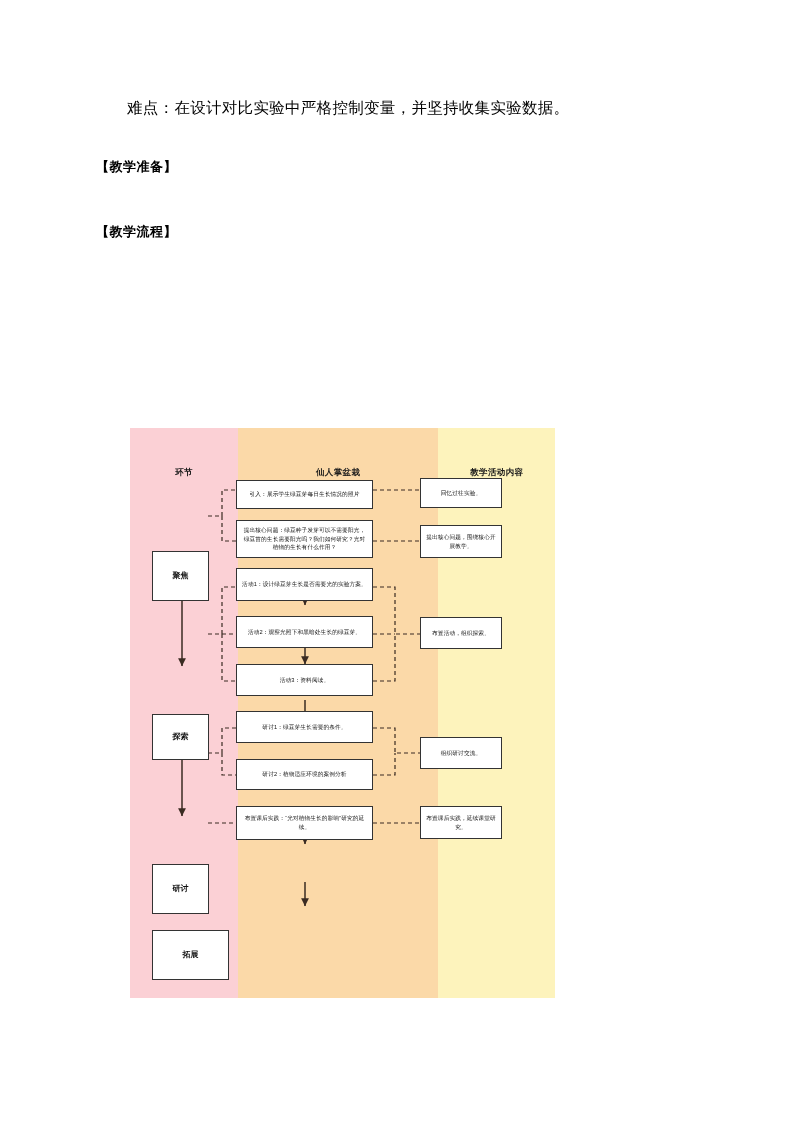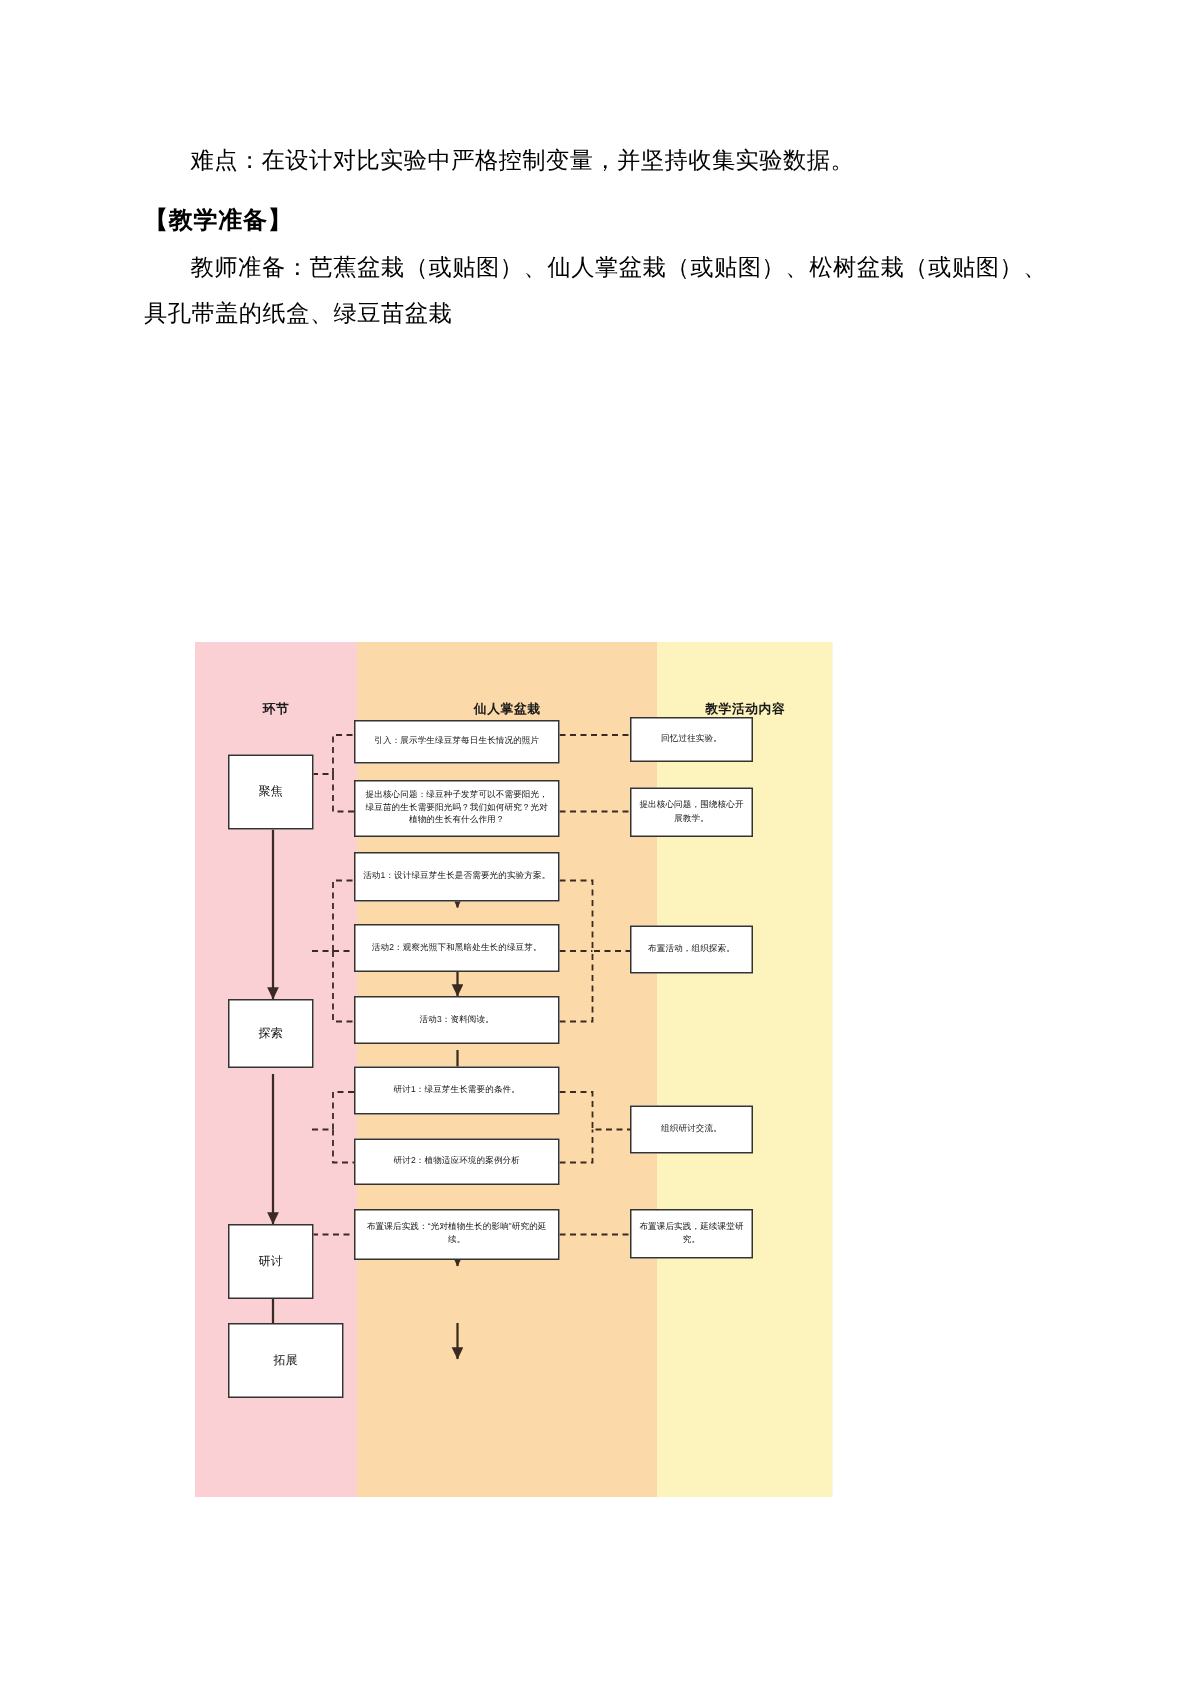--- a/index.html
+++ b/index.html
@@ -30,22 +30,22 @@
   p.para {
     margin: 0 0 0 0;
     font-size: 15.5px;
     line-height: 2.0;
     text-align: justify;
     text-indent: 2em;
     letter-spacing: 0.3px;
   }
 
   h2.heading {
-    margin: 0 0 0 0;
-    font-size: 16px;
+    margin: 22px 0 0 0;
+    font-size: 13px;
     font-weight: bold;
     line-height: 1.9;
     font-family: "Liberation Sans", "DejaVu Sans", sans-serif;
     letter-spacing: 0.5px;
   }
 
   .spacer-sm { height: 10px; }
   .spacer-md { height: 18px; }
 
   
@@ -92,21 +92,22 @@
     justify-content: center;
     text-align: center;
     font-size: 5.6px;
     line-height: 1.55;
     color: #111111;
     padding: 2px 4px;
     letter-spacing: 0.1px;
   }
   .box.stage {
     font-size: 8px;
-    font-weight: normal;
+    font-weight: bold;
+    margin-top: 48px;
   }
   .box.content { font-size: 5.7px; }
   .box.goal    { font-size: 5.7px; }
 
   
   .wires {
     position: absolute;
     inset: 0;
     pointer-events: none;
   }
@@ -116,24 +117,24 @@
 
 <div class="page">
 
   <div class="body-text">
 
     <p class="para">难点：在设计对比实验中严格控制变量，并坚持收集实验数据。</p>
 
     <div class="spacer-sm"></div>
 
     <h2 class="heading">【教学准备】</h2>
-    <p class="para">教师准备：芭蕉盆栽（或贴图）、仙人掌盆栽（或贴图）、松树盆栽（或贴图）、具孔带盖的纸盒、绿豆苗盆栽</p>
 
     <div class="spacer-md"></div>
 
+    <h2 class="heading">【教学流程】</h2>
 
   </div>
 
   <div class="flowchart">
 
     <div class="col-bands">
       <div class="band band-stage"></div>
       <div class="band band-content"></div>
       <div class="band band-goal"></div>
       <div class="band band-pad"></div>

